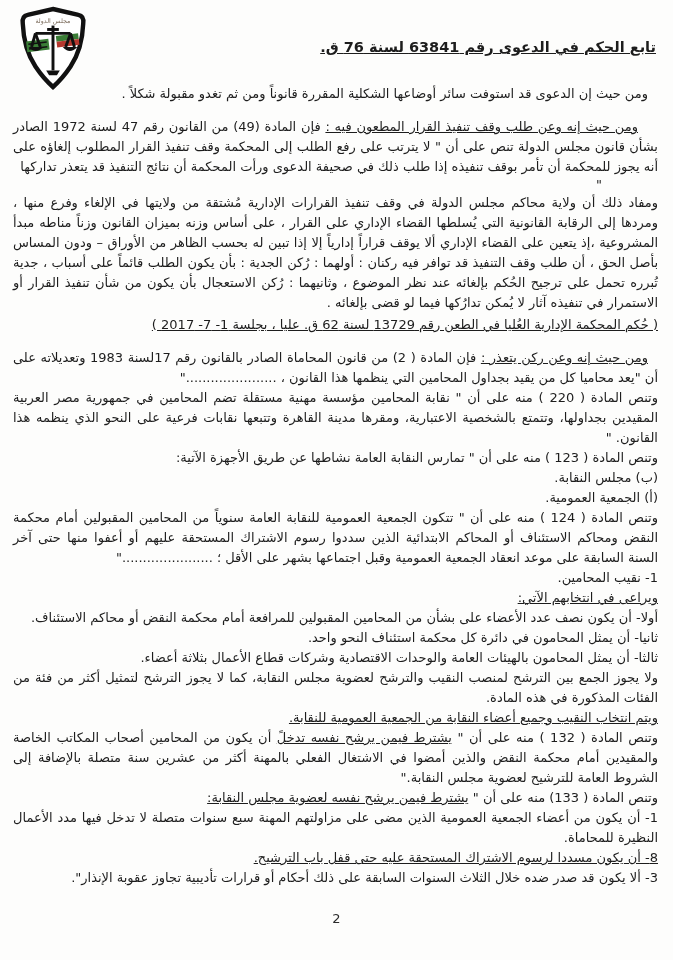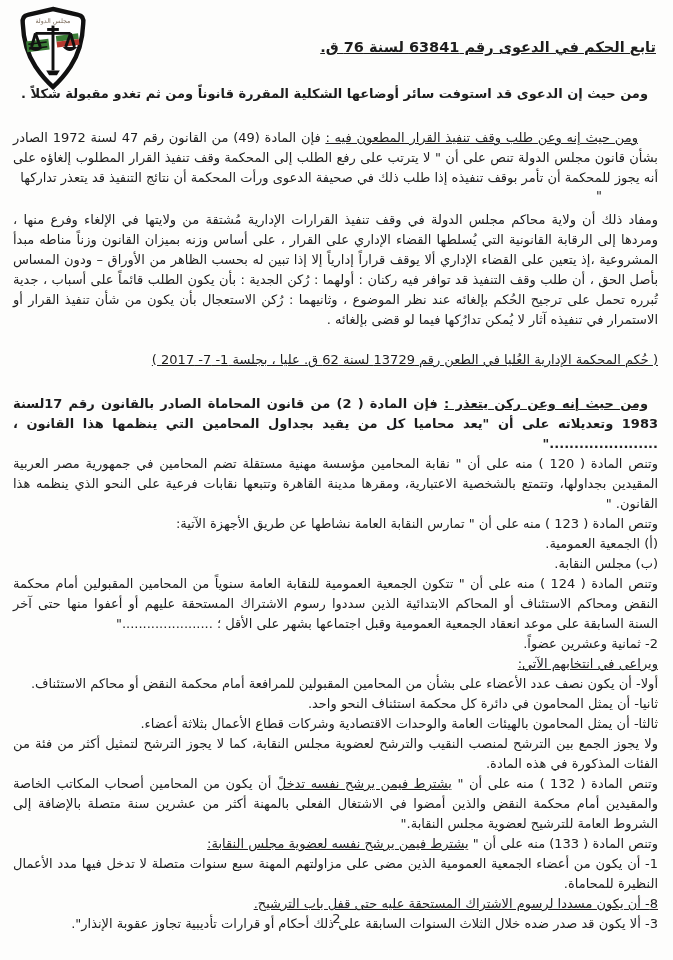--- a/index.html
+++ b/index.html
@@ -25,34 +25,34 @@
     text-decoration:underline;
     text-align:right;
     line-height:22px;
   }
   p{margin:0;}
   .p{
     text-align:justify;
     text-align-last:right;
   }
   .indent{text-indent:20px;}
-  .small-indent{text-indent:10px;font-weight:bold;}
+  .small-indent{text-indent:10px;}
   .mt-lg{margin-top:26px;}
-  .mt-md{margin-top:24px;}
-  .mt-sm{margin-top:6px;}
+  .mt-md{margin-top:13px;}
+  .mt-sm{}
   .u{text-decoration:underline;}
   .quoteline{
     text-align:right;
     padding-right:56px;
     line-height:16px;
   }
   .citation{
     text-decoration:underline;
     text-align:right;
-    margin-top:20px;
+    margin-top:2px;
   }
   .pagenum{
     position:absolute;
     bottom:34px;left:0;right:0;
     text-align:center;
     font-size:13px;color:#2a2a2a;
   }
 </style>
 </head>
 <body>
@@ -96,44 +96,45 @@
     <p class="p indent mt-md"><span class="u">ومن حيث إنه وعن طلب وقف تنفيذ القرار المطعون فيه :</span><span> فإن المادة (49) من القانون رقم 47 لسنة 1972 الصادر بشأن قانون مجلس الدولة تنص على أن " لا يترتب على رفع الطلب إلى المحكمة وقف تنفيذ القرار المطلوب إلغاؤه على أنه يجوز للمحكمة أن تأمر بوقف تنفيذه إذا طلب ذلك في صحيفة الدعوى ورأت المحكمة أن نتائج التنفيذ قد يتعذر تداركها</span></p>
 
     <p class="quoteline">"</p>
 
     <p class="p mt-sm">ومفاد ذلك أن ولاية محاكم مجلس الدولة في وقف تنفيذ القرارات الإدارية مُشتقة من ولايتها في الإلغاء وفرع منها ، ومردها إلى الرقابة القانونية التي يُسلطها القضاء الإداري على القرار ، على أساس وزنه بميزان القانون وزناً مناطه مبدأ المشروعية ،إذ يتعين على القضاء الإداري ألا يوقف قراراً إدارياً إلا إذا تبين له بحسب الظاهر من الأوراق – ودون المساس بأصل الحق ، أن طلب وقف التنفيذ قد توافر فيه ركنان : أولهما : رُكن الجدية : بأن يكون الطلب قائماً على أسباب ، جدية تُبرره تحمل على ترجيح الحُكم بإلغائه عند نظر الموضوع ، وثانيهما : رُكن الاستعجال بأن يكون من شأن تنفيذ القرار أو الاستمرار في تنفيذه آثار لا يُمكن تدارُكها فيما لو قضى بإلغائه .</p>
 
     <p class="citation">( حُكم المحكمة الإدارية العُليا في الطعن رقم 13729 لسنة 62 ق. عليا ، بجلسة 1- 7- 2017 )</p>
 
     <p class="p small-indent mt-md"><span class="u">ومن حيث إنه وعن ركن يتعذر :</span><span> فإن المادة ( 2) من قانون المحاماة الصادر بالقانون رقم 17لسنة 1983 وتعديلاته على أن "يعد محاميا كل من يقيد بجداول المحامين التي ينظمها هذا القانون ، ......................"</span></p>
 
-    <p class="p">وتنص المادة ( 120 ) منه على أن " نقابة المحامين مؤسسة مهنية مستقلة تضم المحامين في جمهورية مصر العربية المقيدين بجداولها، وتتمتع بالشخصية الاعتبارية، ومقرها مدينة القاهرة وتتبعها نقابات فرعية على النحو الذي ينظمه هذا القانون. "</p>
+    <p class="p">وتنص المادة ( 220 ) منه على أن " نقابة المحامين مؤسسة مهنية مستقلة تضم المحامين في جمهورية مصر العربية المقيدين بجداولها، وتتمتع بالشخصية الاعتبارية، ومقرها مدينة القاهرة وتتبعها نقابات فرعية على النحو الذي ينظمه هذا القانون. "</p>
 
     <p class="p">وتنص المادة ( 123 ) منه على أن " تمارس النقابة العامة نشاطها عن طريق الأجهزة الآتية:</p>
 
+    <p class="p">(ب) مجلس النقابة.</p>
+
     <p class="p">(أ) الجمعية العمومية.</p>
-
-    <p class="p">(ب) مجلس النقابة.</p>
 
     <p class="p">وتنص المادة ( 124 ) منه على أن " تتكون الجمعية العمومية للنقابة العامة سنوياً من المحامين المقبولين أمام محكمة النقض ومحاكم الاستئناف أو المحاكم الابتدائية الذين سددوا رسوم الاشتراك المستحقة عليهم أو أعفوا منها حتى آخر السنة السابقة على موعد انعقاد الجمعية العمومية وقبل اجتماعها بشهر على الأقل ؛ ......................"</p>
 
 
+    <p class="p">1- نقيب المحامين.</p>
 
-    <p class="p">2- ثمانية وعشرين عضواً.</p>
 
     <p class="p u">ويراعى في انتخابهم الآتي:</p>
 
     <p class="p">أولا- أن يكون نصف عدد الأعضاء على بشأن من المحامين المقبولين للمرافعة أمام محكمة النقض أو محاكم الاستئناف.</p>
 
     <p class="p">ثانيا- أن يمثل المحامون في دائرة كل محكمة استئناف النحو واحد.</p>
 
     <p class="p">ثالثا- أن يمثل المحامون بالهيئات العامة والوحدات الاقتصادية وشركات قطاع الأعمال بثلاثة أعضاء.</p>
 
     <p class="p">ولا يجوز الجمع بين الترشح لمنصب النقيب والترشح لعضوية مجلس النقابة، كما لا يجوز الترشح لتمثيل أكثر من فئة من الفئات المذكورة في هذه المادة.</p>
 
+    <p class="p u">ويتم انتخاب النقيب وجميع أعضاء النقابة من الجمعية العمومية للنقابة.</p>
 
     <p class="p"><span>وتنص المادة ( 132 ) منه على أن " </span><span class="u">يشترط فيمن يرشح نفسه تدخلً</span><span> أن يكون من المحامين أصحاب المكاتب الخاصة والمقيدين أمام محكمة النقض والذين أمضوا في الاشتغال الفعلي بالمهنة أكثر من عشرين سنة متصلة بالإضافة إلى الشروط العامة للترشيح لعضوية مجلس النقابة."</span></p>
 
     <p class="p"><span>وتنص المادة ( 133) منه على أن " </span><span class="u">يشترط فيمن يرشح نفسه لعضوية مجلس النقابة:</span></p>
 
     <p class="p">1- أن يكون من أعضاء الجمعية العمومية الذين مضى على مزاولتهم المهنة سبع سنوات متصلة لا تدخل فيها مدد الأعمال النظيرة للمحاماة.</p>
 
     <p class="p u">8- أن يكون مسددا لرسوم الاشتراك المستحقة عليه حتى قفل باب الترشيح.</p>
 
     <p class="p">3- ألا يكون قد صدر ضده خلال الثلاث السنوات السابقة على ذلك أحكام أو قرارات تأديبية تجاوز عقوبة الإنذار".</p>

